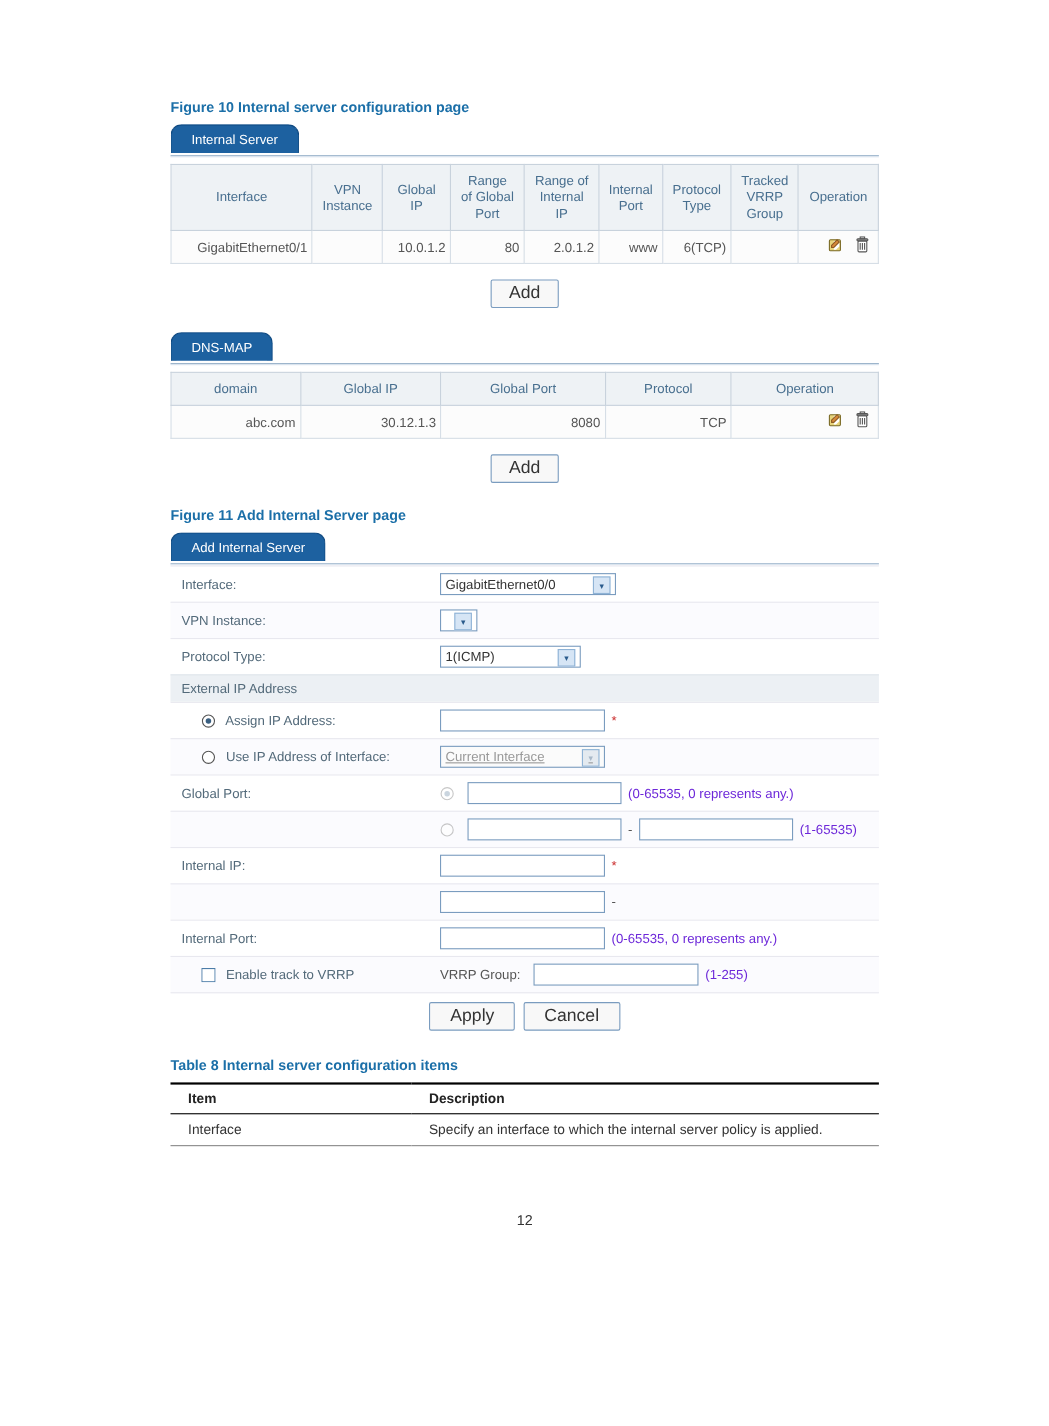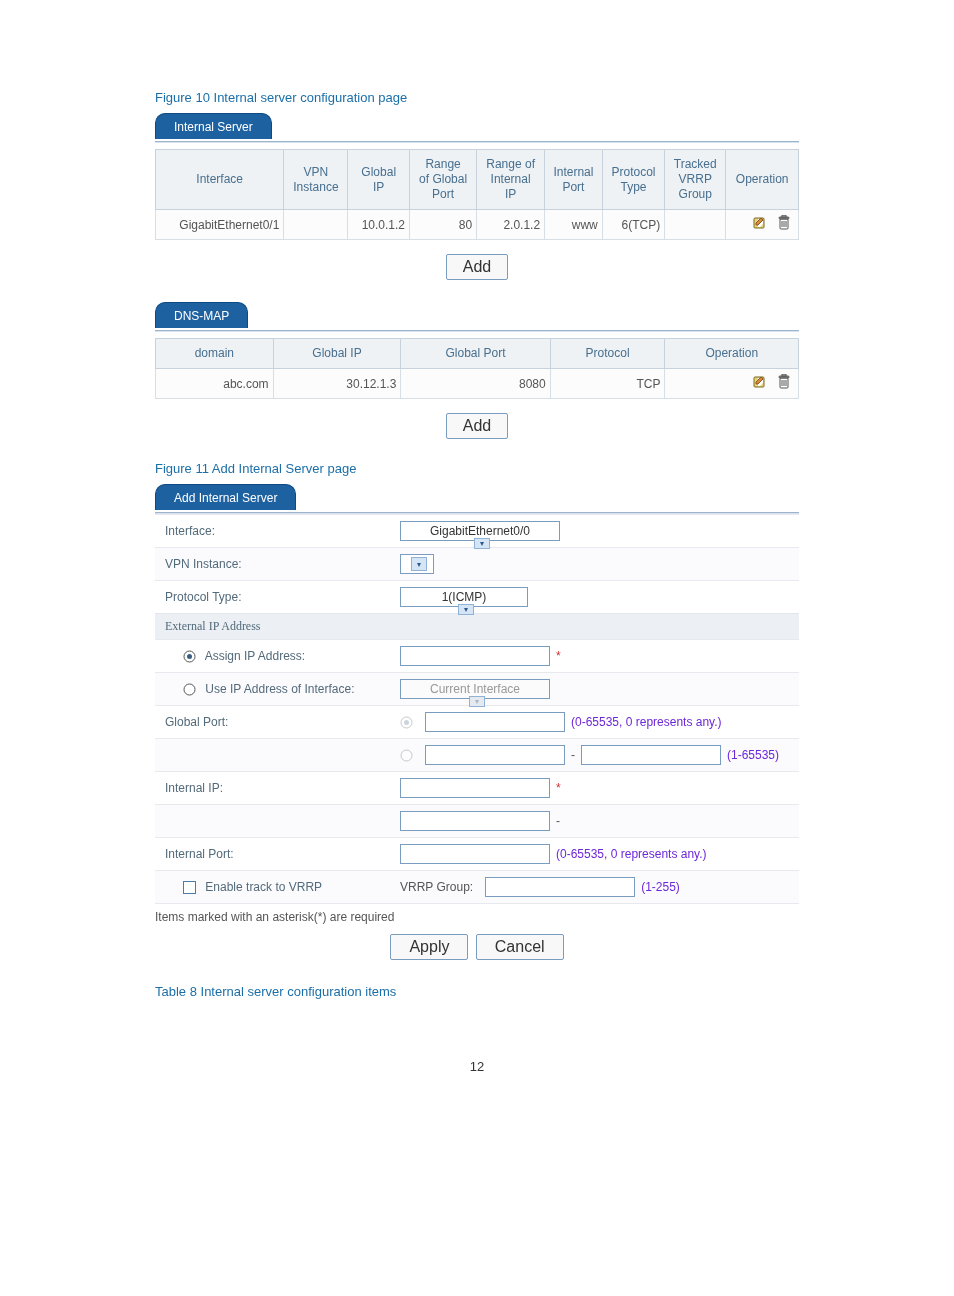--- a/index.html
+++ b/index.html
@@ -12,21 +12,21 @@
       color: #333;
     }
     .page {
       width: 954px;
       margin: 0 auto;
       padding: 80px 155px 60px 155px;
       min-height: 1296px;
     }
     .fig-caption {
       color: #1b6fa8;
-      font-weight: normal;
+      font-weight: bold;
       font-size: 13px;
       margin: 10px 0 8px 0;
     }
     .tab-container { margin-bottom: 2px; }
     .tab {
       display: inline-block;
       background: #1d61a0;
       color: #fff;
       font-size: 12px;
       padding: 6px 18px 5px 18px;
@@ -100,35 +100,32 @@
       align-items: center;
       flex-wrap: wrap;
       gap: 4px 6px;
     }
     .section-head {
       background: #ecf0f4;
       color: #536a7a;
       padding: 5px 10px;
       border-top: 1px solid #e0e6ec;
       font-size: 12px;
-      font-family: Liberation Serif, serif;
     }
     .indent { padding-left: 18px; }
     .select-box, .input-box {
       border: 1px solid #7a9cbf;
       font-size: 12px;
       padding: 2px 4px;
       background: #fff;
       display: inline-flex;
-      align-items: center;
       height: 20px;
       color: #333;
-      flex-direction: column;
-    }
-    .select-box.disabled { color: #999; background: #fbfbfb; }
+    }
+    .select-box.disabled { color: #999; background: #fbfbfb; text-decoration: underline; }
     .select-box .sel-text { flex: 1; }
     .select-box .sel-arrow {
       display: inline-flex;
       align-items: center;
       justify-content: center;
       width: 16px;
       height: 16px;
       background: #d6e5f5;
       border: 1px solid #8fb3d6;
       margin-left: 4px;
@@ -413,23 +410,36 @@
         <span>Enable track to VRRP</span>
       </div>
       <div class="ctrl">
         <span>VRRP Group:</span>
         <span class="input-box" style="width:150px;margin-left:6px;"></span>
         <span class="note">(1-255)</span>
       </div>
     </div>
   </div>
 
-  <div class="form-note">Items marked with an asterisk(*) are required</div>
   <div class="form-btn-row">
     <span class="btn">Apply</span>
     <span class="btn">Cancel</span>
   </div>
 
   <div class="fig-caption">Table 8 Internal server configuration items</div>
 
+  <table class="desc-table">
+    <thead>
+      <tr>
+        <th style="width:34%;">Item</th>
+        <th>Description</th>
+      </tr>
+    </thead>
+    <tbody>
+      <tr>
+        <td>Interface</td>
+        <td>Specify an interface to which the internal server policy is applied.</td>
+      </tr>
+    </tbody>
+  </table>
 
   <div class="page-number">12</div>
 </div>
 
 </body></html>

